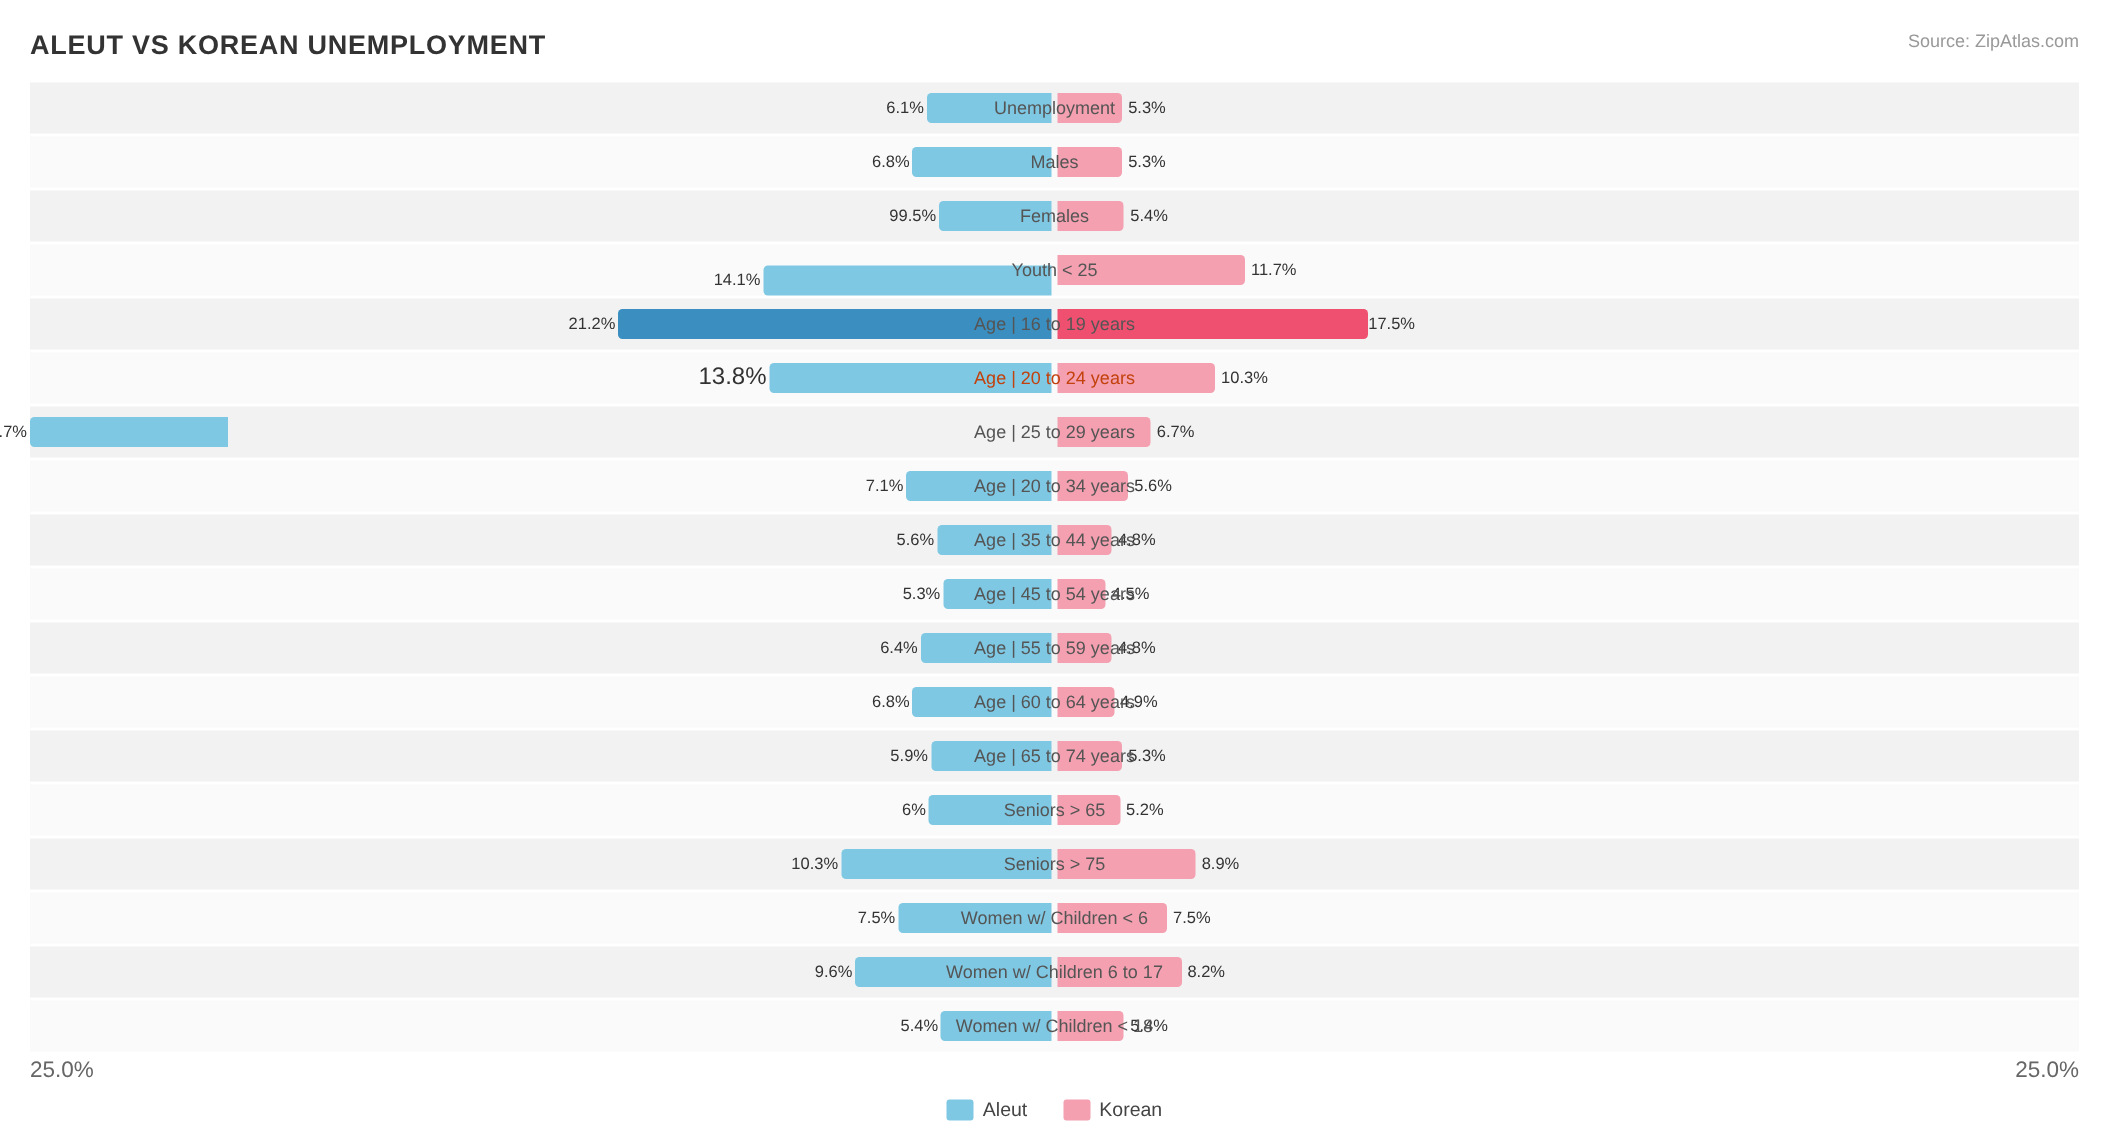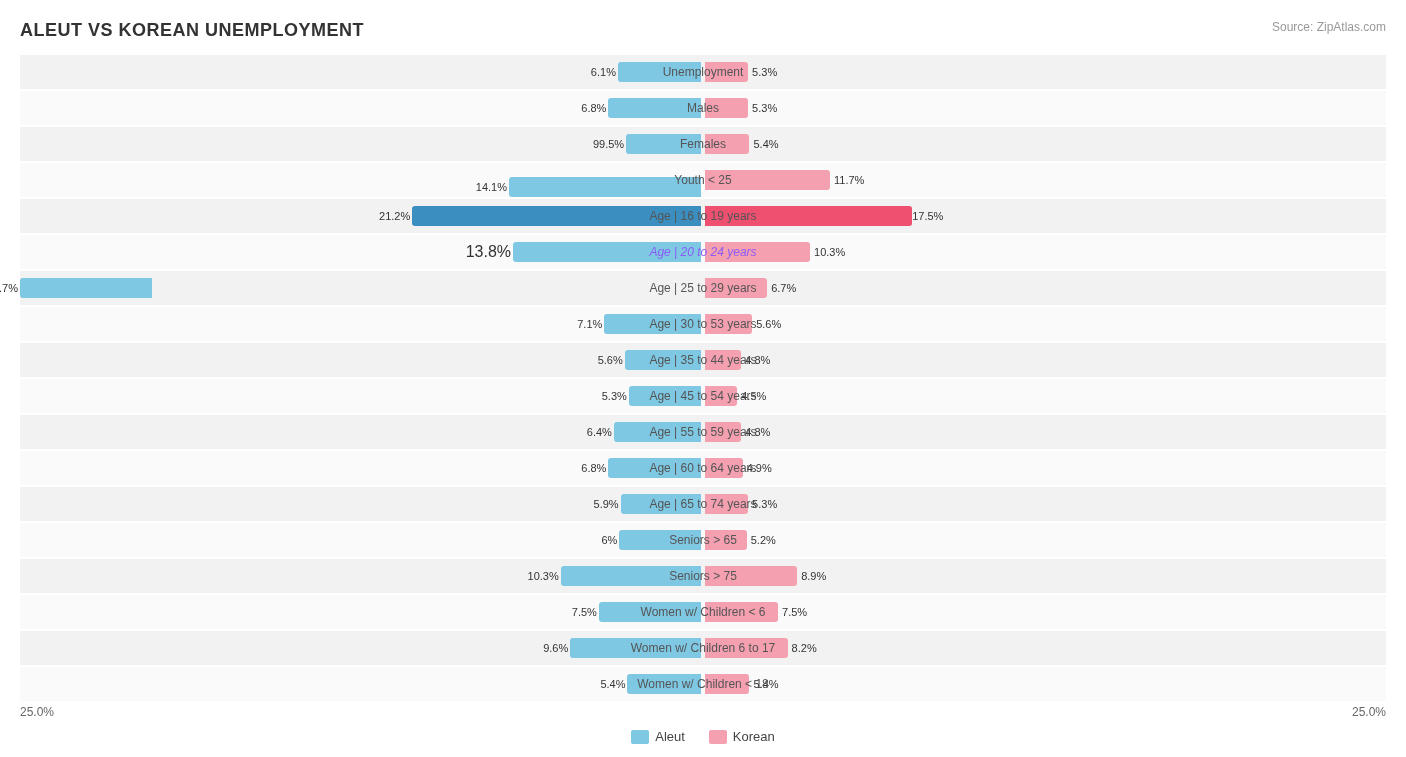--- a/index.html
+++ b/index.html
@@ -46,21 +46,21 @@
       color: #444;
     }
     .legend-box {
       width: 18px;
       height: 14px;
       border-radius: 2px;
     }
     .axis-labels {
       display: flex;
       justify-content: space-between;
-      font-size: 12px;
+      font-size: 15px;
       color: #666;
       margin-top: 4px;
       padding: 0 0px;
     }
     .chart-rows-wrap {
       position: relative;
       width: 100%;
     }
     .single-row {
       display: flex;
@@ -164,21 +164,21 @@
         <span style="font-size:16px; color:#333; white-space:nowrap; margin-right:4px; position:absolute; right:100%; margin-right:2px;">13.8%</span>
         <div style="width:100%; height:20px; background:#7ec8e3; border-radius:3px 0 0 3px;"></div>
       </div>
     </div>
     <div style="position:absolute; left:50%; top:0; bottom:0; right:0; display:flex; align-items:center; justify-content:flex-start; padding-left:2px;">
       <div style="display:flex; align-items:center; width:20.6%; position:relative;">
         <div style="width:100%; height:20px; background:#f4a0b0; border-radius:0 3px 3px 0;"></div>
         <span style="font-size:11px; color:#333; white-space:nowrap; margin-left:4px;">10.3%</span>
       </div>
     </div>
-    <div style="position:absolute; left:50%; transform:translateX(-50%); font-size:12px; color:#8b5cf6; white-space:nowrap; z-index:10; text-align:left; pointer-events:none;font-style:italic;">Age | 20 to 24 years</div>
+    <div style="position:absolute; left:50%; transform:translateX(-50%); font-size:12px; color:#c2410c; white-space:nowrap; z-index:10; text-align:left; pointer-events:none;">Age | 20 to 24 years</div>
   </div>
       <div class="single-row">
     <div style="position:absolute; right:50%; top:0; bottom:0; display:flex; align-items:center; justify-content:flex-start; width:50%; padding-right:2px;">
       <div style="display:flex; align-items:center; justify-content:flex-end; width:19.4%; position:relative;">
         <span style="font-size:11px; color:#333; white-space:nowrap; margin-right:4px; position:absolute; right:100%; margin-right:2px;">9.7%</span>
         <div style="width:100%; height:20px; background:#7ec8e3; border-radius:3px 0 0 3px;"></div>
       </div>
     </div>
     <div style="position:absolute; left:50%; top:0; bottom:0; right:0; display:flex; align-items:center; justify-content:flex-start; padding-left:2px;">
       <div style="display:flex; align-items:center; width:13.4%; position:relative;">
@@ -194,21 +194,21 @@
         <span style="font-size:11px; color:#333; white-space:nowrap; margin-right:4px; position:absolute; right:100%; margin-right:2px;">7.1%</span>
         <div style="width:100%; height:20px; background:#7ec8e3; border-radius:3px 0 0 3px;"></div>
       </div>
     </div>
     <div style="position:absolute; left:50%; top:0; bottom:0; right:0; display:flex; align-items:center; justify-content:flex-start; padding-left:2px;">
       <div style="display:flex; align-items:center; width:11.2%; position:relative;">
         <div style="width:100%; height:20px; background:#f4a0b0; border-radius:0 3px 3px 0;"></div>
         <span style="font-size:11px; color:#333; white-space:nowrap; margin-left:4px;">5.6%</span>
       </div>
     </div>
-    <div style="position:absolute; left:50%; transform:translateX(-50%); font-size:12px; color:#555; white-space:nowrap; z-index:10; text-align:center; pointer-events:none;">Age | 30 to 53 years</div>
+    <div style="position:absolute; left:50%; transform:translateX(-50%); font-size:12px; color:#555; white-space:nowrap; z-index:10; text-align:center; pointer-events:none;">Age | 20 to 34 years</div>
   </div>
       <div class="single-row">
     <div style="position:absolute; right:50%; top:0; bottom:0; display:flex; align-items:center; justify-content:flex-end; width:50%; padding-right:2px;">
       <div style="display:flex; align-items:center; justify-content:flex-end; width:11.2%; position:relative;">
         <span style="font-size:11px; color:#333; white-space:nowrap; margin-right:4px; position:absolute; right:100%; margin-right:2px;">5.6%</span>
         <div style="width:100%; height:20px; background:#7ec8e3; border-radius:3px 0 0 3px;"></div>
       </div>
     </div>
     <div style="position:absolute; left:50%; top:0; bottom:0; right:0; display:flex; align-items:center; justify-content:flex-start; padding-left:2px;">
       <div style="display:flex; align-items:center; width:9.6%; position:relative;">

